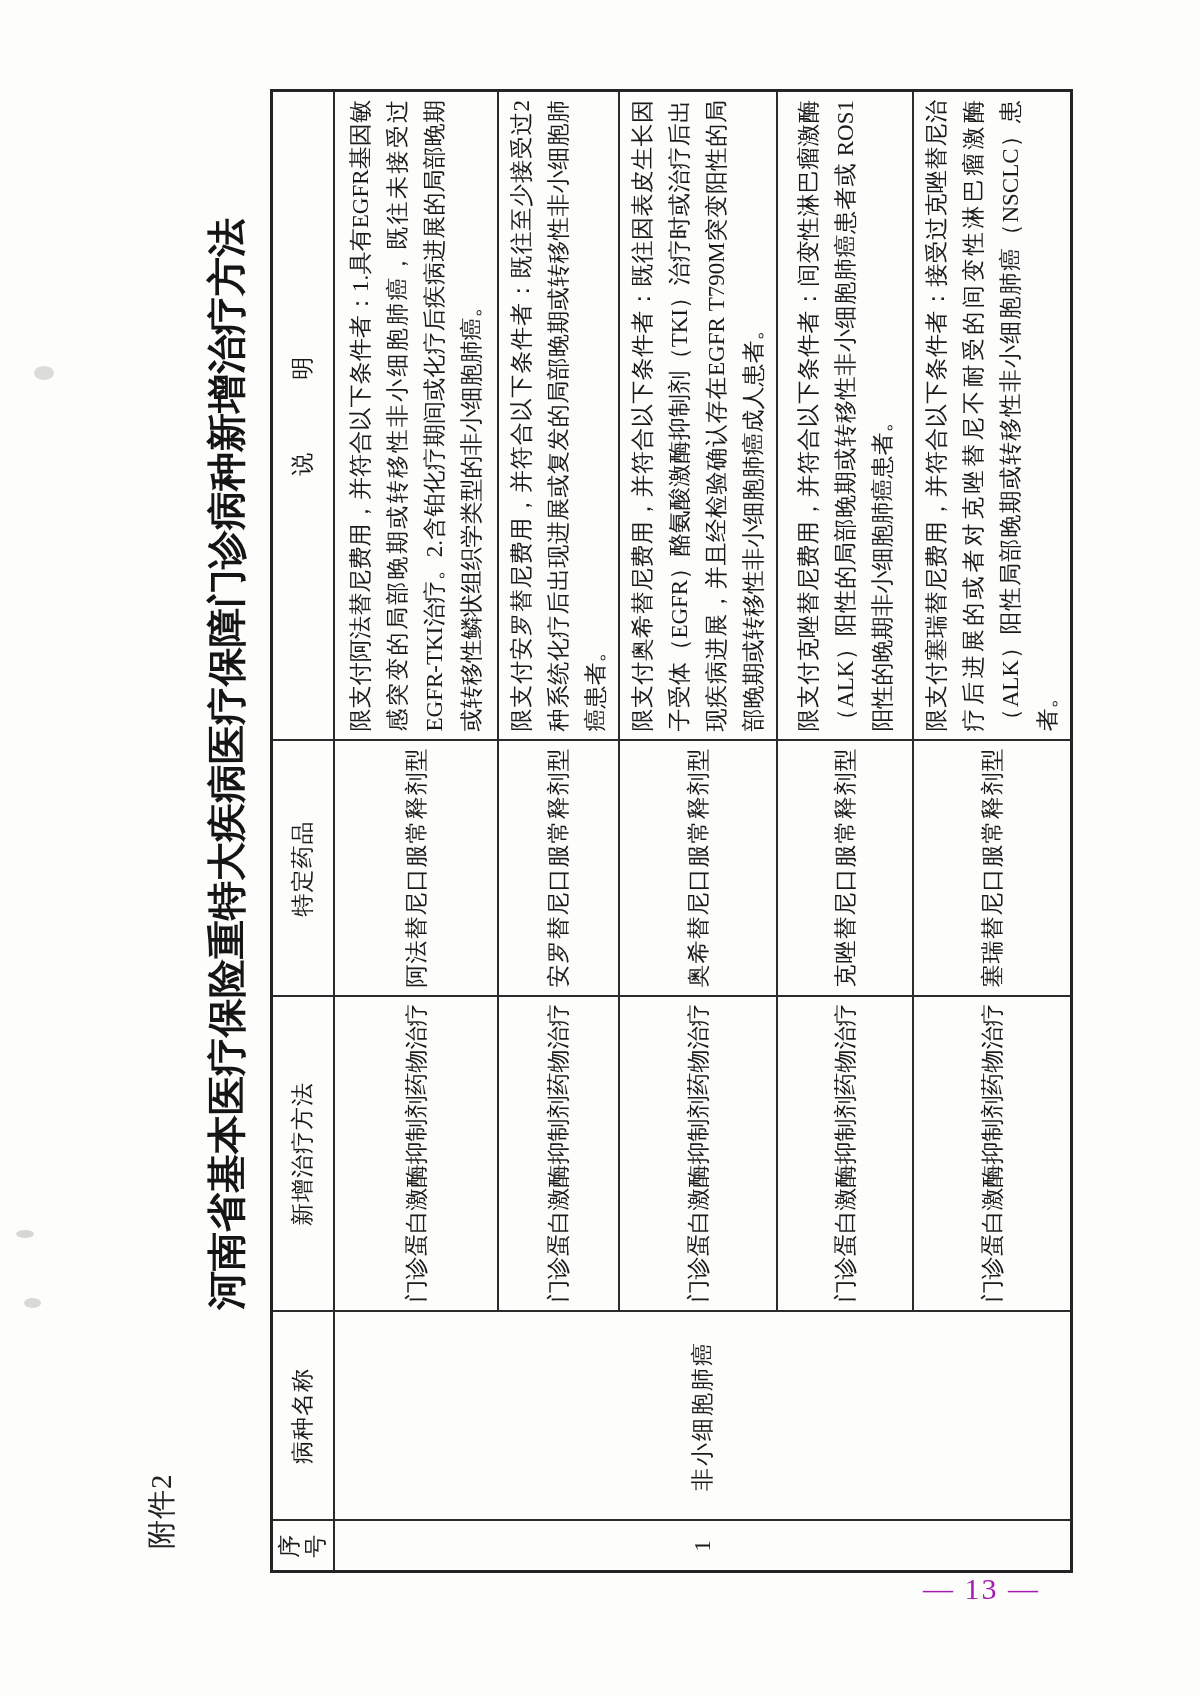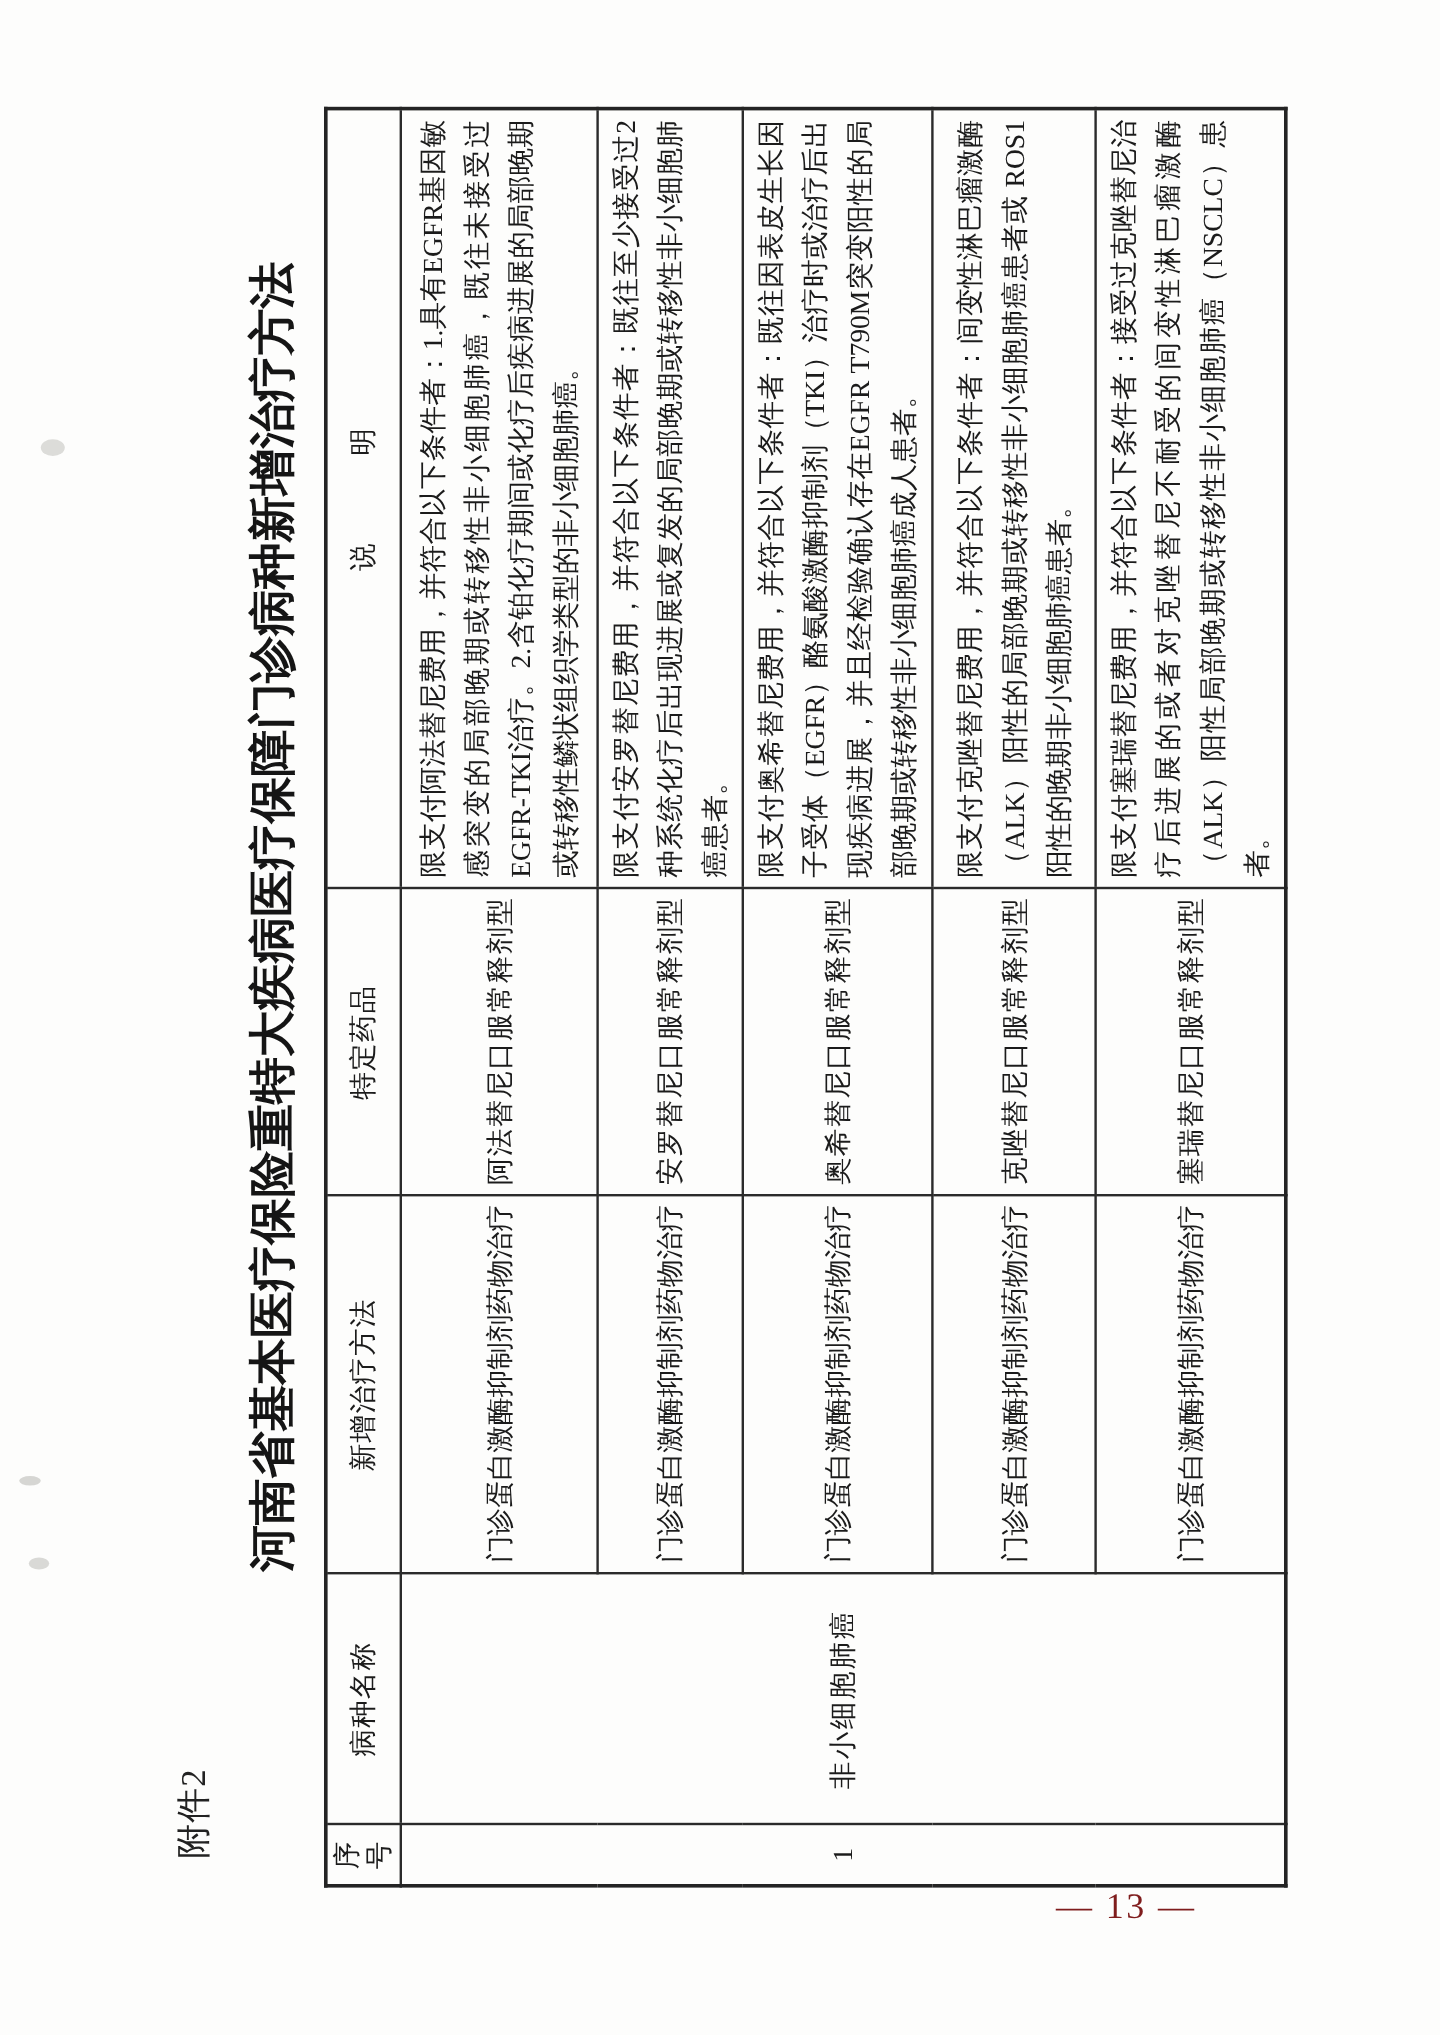--- a/index.html
+++ b/index.html
@@ -93,25 +93,25 @@
   td.note-cell {
     text-align: justify;
     line-height: 37px;
     padding: 8px 10px 8px 14px;
   }
   .page-number {
     position: absolute;
     left: 880px;
     top: 1572px;
     width: 160px;
-    text-align: left;
+    text-align: right;
     font-size: 30px;
     letter-spacing: 2px;
     white-space: nowrap;
-    color: #7f1d1d;
+    color: #a21caf;
   }
   
   .speck { position: absolute; border-radius: 50%; }
   .speck.s1 { left: 34px; top: 366px;  width: 20px; height: 14px; background: #dcdcd9; }
   .speck.s2 { left: 16px; top: 1230px; width: 18px; height: 8px;  background: #d6d6d3; }
   .speck.s3 { left: 24px; top: 1298px; width: 17px; height: 10px; background: #d9d9d6; }
 </style>
 </head>
 <body>
 

